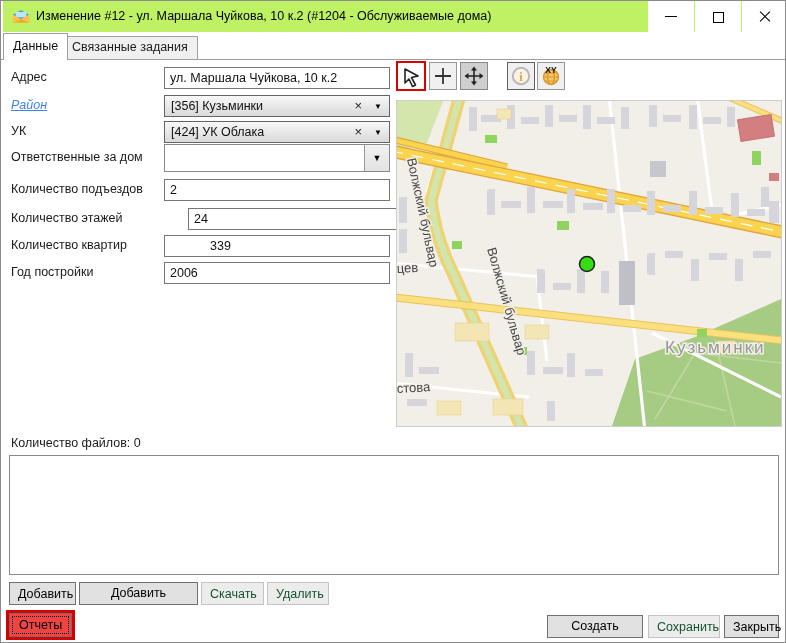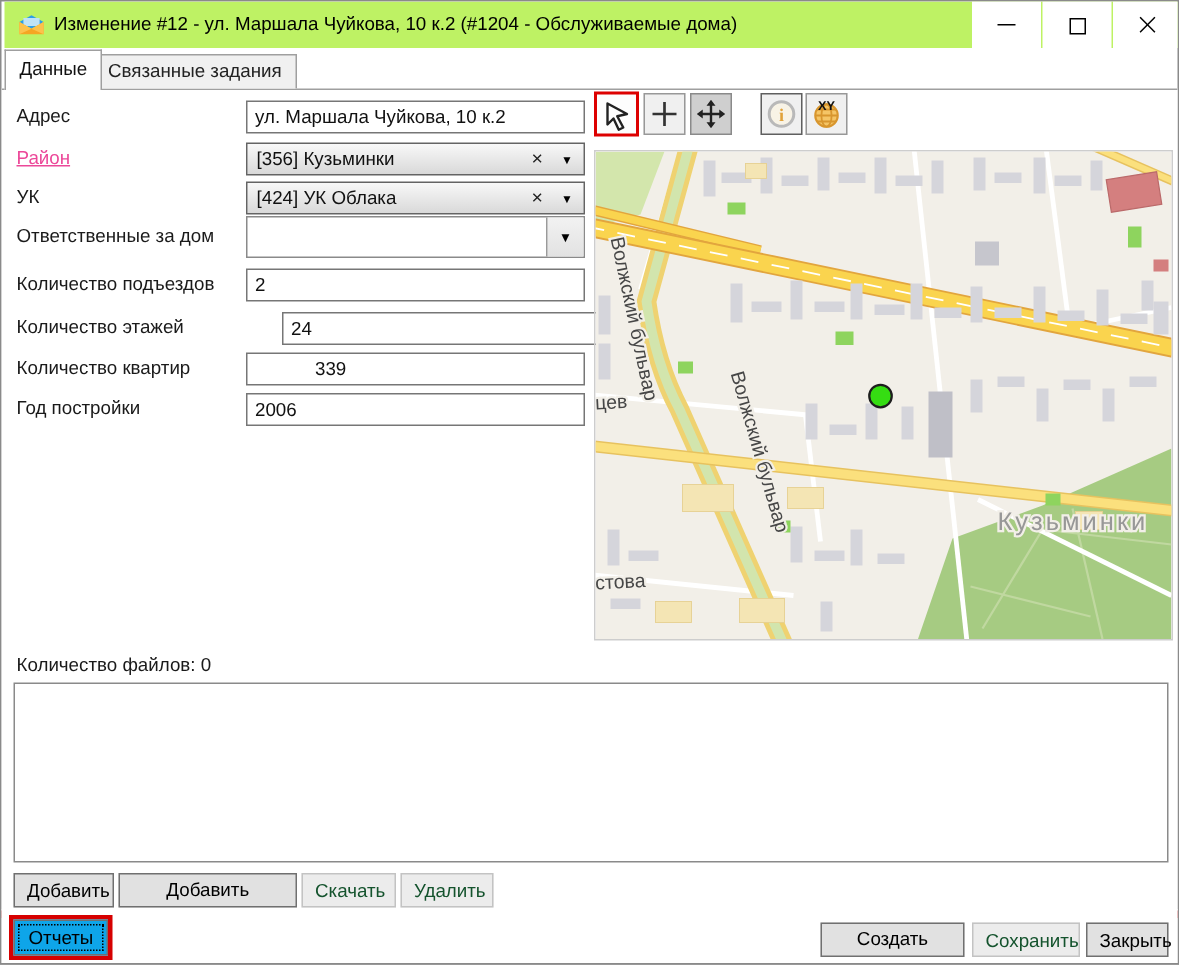--- a/index.html
+++ b/index.html
@@ -19,21 +19,21 @@
   .glyph-close-a,.glyph-close-b { position:absolute; left:16px; top:15px; width:14px; height:1px; background:#000; }
   .glyph-close-a { transform:rotate(45deg); } .glyph-close-b { transform:rotate(-45deg); }
   
   .tabstrip { position:absolute; top:32px; left:0; height:26px; width:100%; z-index:3; }
   .tab { position:absolute; box-sizing:border-box; white-space:nowrap; cursor:default; }
   .tab.active { left:2px; top:0; height:27px; background:#fff; border:1px solid #9f9f9f; border-bottom:none; padding:5px 9px 0; z-index:4; }
   .tab.inactive { left:61px; top:3px; height:23px; background:#f0f0f0; border:1px solid #9f9f9f; border-bottom:none; padding:3px 9px 0; color:#222; }
   
   .tabpage { position:absolute; top:58px; left:0; width:786px; height:547px; background:#fff; border-top:1px solid #9f9f9f; border-bottom:5px solid #b91c1c; box-sizing:content-box; }
   .f-label { position:absolute; left:10px; white-space:nowrap; color:#1a1a1a; }
-  .f-link { color:#ec4899; text-decoration:underline; cursor:pointer; }
+  .f-link { color:#3b82f6; text-decoration:underline; cursor:pointer;font-style:italic; }
   .t-input { position:absolute; left:163px; width:226px; height:22px; box-sizing:border-box; border:1px solid #767676; padding:1px 5px; font-family:inherit; font-size:12.5px; color:#111; background:#fff; }
   .combo { position:absolute; left:163px; width:226px; height:22px; box-sizing:border-box; border:1px solid #646464; background:linear-gradient(#f8f8f8,#d9d9d9); line-height:20px; padding-left:6px; cursor:default; }
   .combo .clear-x { position:absolute; right:27px; top:0; line-height:20px; font-size:13px; color:#222; cursor:pointer; }
   .combo .arrow { position:absolute; right:7px; top:0; line-height:21px; font-size:8px; color:#000; cursor:pointer; }
   .combo-plain { position:absolute; left:163px; width:226px; height:28px; box-sizing:border-box; border:1px solid #8a8a8a; background:#fff; }
   .combo-plain .drop-btn { position:absolute; right:0; top:0; width:24px; height:100%; background:linear-gradient(#f2f2f2,#e2e2e2); border-left:1px solid #9a9a9a; text-align:center; line-height:26px; font-size:9px; color:#000; cursor:pointer; }
   
   .tool-btn { position:absolute; width:28px; height:28px; box-sizing:border-box; background:#f0f0f0; border:1px solid #989898; cursor:pointer; }
   .tool-btn svg { position:absolute; left:3px; top:3px; }
   .tool-btn.sel-red { border:2px solid #dd0000; background:#fdfdfd; width:30px; height:30px; }
@@ -41,21 +41,21 @@
   .tool-btn.darkb { border-color:#5f5f5f; }
   
   .map-box { position:absolute; left:395px; top:40px; width:384px; height:325px; border:1px solid #cdcdcd; box-sizing:content-box; overflow:hidden; cursor:pointer; }
   
   .files-box { position:absolute; left:8px; top:395px; width:770px; height:120px; box-sizing:border-box; border:1px solid #8a8a8a; background:#fff; }
   .btn { position:absolute; box-sizing:border-box; height:23px; background:#e1e1e1; border:1px solid #707070; font-family:inherit; font-size:12.5px; color:#000; text-align:center; line-height:20px; cursor:pointer; padding:0 8px; }
   .btn.disabled { color:#14532d; border-color:#c3c3c3; background:#ececec; cursor:default; }
   
   .footer { position:absolute; left:0; top:605px; width:786px; height:37px; background:#fff; }
   .red-wrap { position:absolute; left:5px; top:4px; border:3px solid #d60000; }
-  .btn-reports { position:relative; height:24px; background:#0ea5e9; border:1px solid #707070; font-family:inherit; font-size:12.5px; padding:0 9px; outline:1px dotted #000; outline-offset:-4px; cursor:pointer; }
+  .btn-reports { position:relative; height:24px; background:#ef4444; border:1px solid #707070; font-family:inherit; font-size:12.5px; padding:0 9px; outline:1px dotted #000; outline-offset:-4px; cursor:pointer; }
   .halo { paint-order:stroke; stroke:#f2efe8; stroke-width:3px; }
 </style>
 </head>
 <body>
 
 <div class="window">
 
   <div class="titlebar">
     <svg class="app-icon" viewBox="0 0 20 16">
       <path d="M1 6 L10 1 L19 6 L10 11 Z" fill="#2d9fe8"></path>

